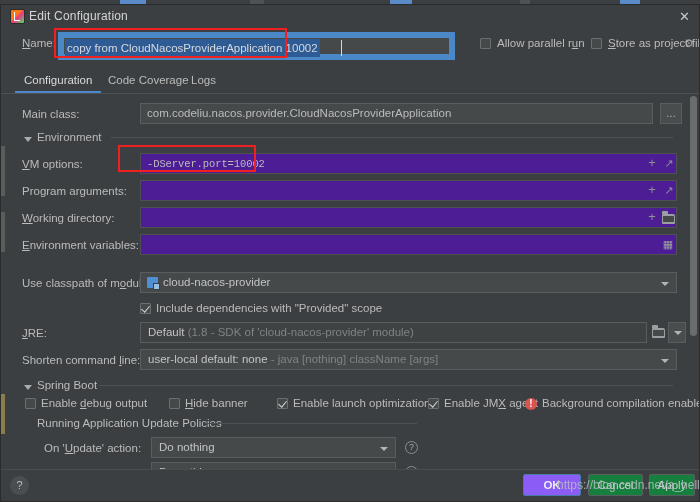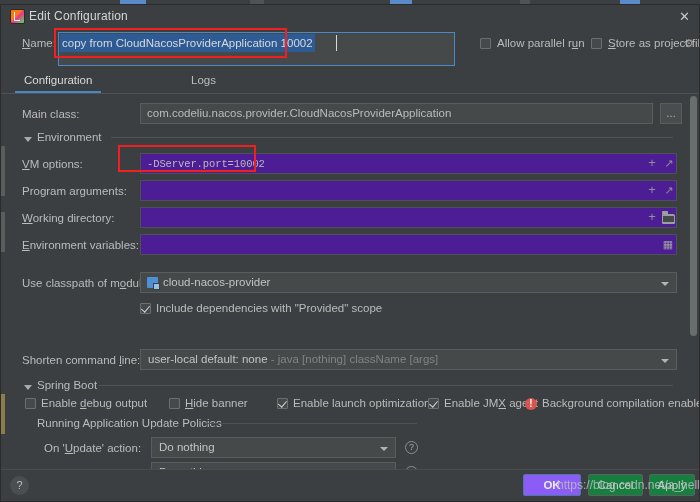--- a/index.html
+++ b/index.html
@@ -51,22 +51,22 @@
     color:#c8c8c8;font-size:13px;line-height:17px;text-align:center;
     cursor:default;
   }
 
   
   .name-row{position:absolute;left:0;top:23px;width:698px;height:34px;}
   .lbl{color:#bbbbbb;font-size:11.5px;}
   .u{text-decoration:underline;}
   .name-label{position:absolute;left:21px;top:9px;}
   .name-field{
-    position:absolute;left:57px;top:4px;width:397px;height:34px;
-    background:#45494a;border:1px solid #eab308;box-sizing:border-box;
+    position:absolute;left:57px;top:4px;width:397px;height:28px;
+    background:#45494a;border:6px solid #eab308;box-sizing:border-box;
     border-color:#4a88c7;
   }
   .name-sel{
     position:absolute;left:1px;top:1px;height:18px;
     background:#2f5b94;color:#d5d9dd;
     font-size:11.5px;line-height:18px;padding:0 2px;white-space:nowrap;
   }
   .caret-name{position:absolute;left:277px;top:2px;width:1px;height:16px;background:#d5d9dd;}
 
   .cb{
@@ -250,20 +250,21 @@
     <div class="cb-lbl" style="left:496px;top:9px;">Allow parallel r<span class="u">u</span>n</div>
 
     <div class="cb" style="left:590px;top:10px;"></div>
     <div class="cb-lbl" style="left:607px;top:9px;"><span class="u">S</span>tore as project file</div>
 
     <div class="gear">⚙</div>
   </div>
 
   <div class="tabs">
     <div class="tab active" style="left:21px;">Configuration</div>
+    <div class="tab" style="left:105px;">Code Coverage</div>
     <div class="tab" style="left:188px;">Logs</div>
     <div class="tabs-line"></div>
   </div>
 
   <div class="body">
 
     <div class="left-rail">
       <i style="top:52px;height:50px;"></i>
       <i style="top:118px;height:40px;"></i>
       <i style="top:300px;height:40px;background:#8a7e4a;"></i>
@@ -327,20 +328,30 @@
         <div class="val" style="left:22px;">cloud-nacos-provider</div>
         <div class="arrow"></div>
       </div>
     </div>
 
     <div class="row" style="top:205px;">
       <div class="cb checked" style="left:139px;top:4px;"></div>
       <div class="cb-lbl" style="left:155px;top:3px;">Include dependencies with "Provided" scope</div>
     </div>
 
+    <div class="row" style="top:228px;">
+      <div class="lbl" style="left:21px;"><span class="u">J</span>RE:</div>
+      <div class="combo dim" style="left:139px;width:507px;top:0;">
+        <div class="val"><span>Default</span> <span class="muted">(1.8 - SDK of 'cloud-nacos-provider' module)</span></div>
+      </div>
+      <div class="folder-ico" style="left:651px;top:6px;"></div>
+      <div class="btn-sm" style="left:667px;top:0;width:18px;">
+        <div class="arrow" style="position:absolute;left:5px;top:8px;width:0;height:0;border-left:4px solid transparent;border-right:4px solid transparent;border-top:4px solid #b2b5b7;"></div>
+      </div>
+    </div>
 
     <div class="row" style="top:255px;">
       <div class="lbl" style="left:21px;">Shorten command <span class="u">l</span>ine:</div>
       <div class="combo" style="left:139px;width:537px;top:0;">
         <div class="val"><span>user-local default: none</span> <span class="muted">- java [nothing] className [args]</span></div>
         <div class="arrow"></div>
       </div>
     </div>
 
     <div>

